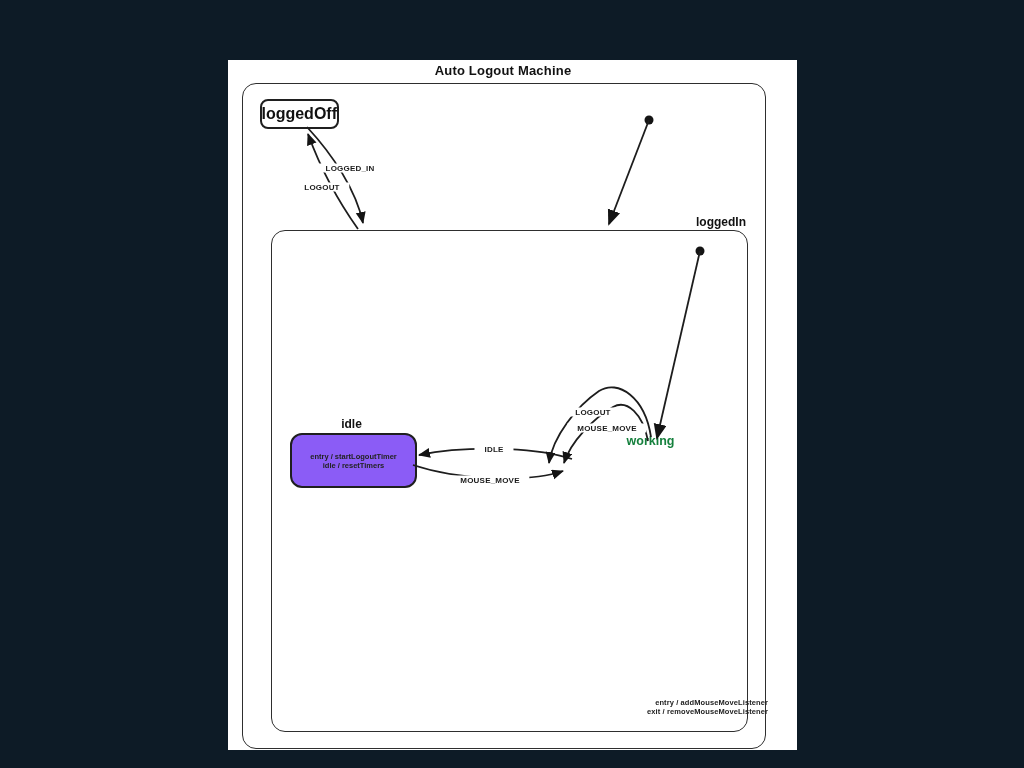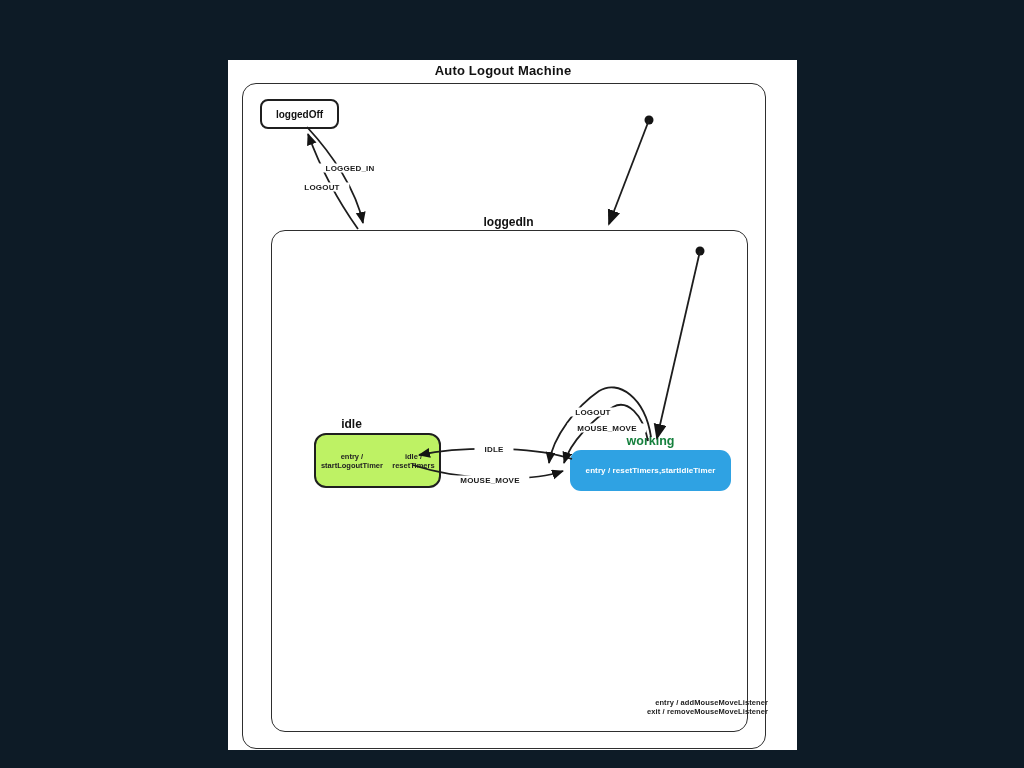--- a/index.html
+++ b/index.html
@@ -8,32 +8,32 @@
   .canvas{position:absolute;left:228px;top:60px;width:569px;height:690px;background:#ffffff;}
 
   
   .outer-box{position:absolute;left:14px;top:23px;width:522px;height:664px;
     border:1.6px solid #2e2e2e;border-radius:14px;}
   .machine-title{position:absolute;left:14px;top:3px;width:522px;text-align:center;
     font-size:13px;font-weight:700;color:#111;letter-spacing:.2px;}
 
   
   .state-loggedoff{position:absolute;left:32px;top:39px;width:75px;height:26px;
-    border:2px solid #1f1f1f;border-radius:8px;display:flex;align-items:center;justify-content:center;
-    font-size:10px;font-weight:700;color:#111;background:#fff;}
+    border:2px solid #1f1f1f;border-radius:8px;display:flex;align-items:center;justify-content:flex-end;
+    font-size:16px;font-weight:700;color:#111;background:#fff;}
   .state-loggedin{position:absolute;left:43px;top:170px;width:475px;height:500px;
     border:1.6px solid #2e2e2e;border-radius:14px;background:#fff;}
-  .loggedin-label{position:absolute;left:43px;top:155px;width:475px;text-align:center;
+  .loggedin-label{position:absolute;left:43px;top:155px;width:475px;text-align:right;
     font-size:12px;font-weight:700;color:#111;}
   .loggedin-actions{position:absolute;left:330px;top:638px;width:210px;text-align:right;
     font-size:7.5px;font-weight:700;color:#222;line-height:9px;letter-spacing:.1px;}
 
   .state-idle{position:absolute;left:62px;top:373px;width:123px;height:51px;
-    border:2px solid #1f1f1f;border-radius:12px;background:#bef264;
-    display:flex;flex-direction:row;align-items:center;justify-content:center;margin-left:24px;}
+    border:2px solid #1f1f1f;border-radius:12px;background:#8b5cf6;
+    display:flex;flex-direction:column;align-items:center;justify-content:center;}
   .idle-label{position:absolute;left:62px;top:357px;width:123px;text-align:center;
     font-size:12px;font-weight:700;color:#111;}
   .idle-actions{font-size:7.5px;font-weight:700;color:#222;line-height:9px;text-align:center;}
 
   .state-working{position:absolute;left:342px;top:390px;width:161px;height:41px;
     border-radius:11px;display:flex;align-items:center;justify-content:center;background:#2fa2e3;}
   .working-label{position:absolute;left:342px;top:374px;width:161px;text-align:center;
     font-size:12.5px;font-weight:700;color:#15803d;z-index:1;}
   .working-actions{font-size:8px;font-weight:700;color:#ffffff;letter-spacing:.1px;}
 
@@ -67,23 +67,20 @@
       <div>exit / removeMouseMoveListener</div>
     </div>
 
     <div class="idle-label">idle</div>
     <div class="state-idle">
       <div class="idle-actions">entry / startLogoutTimer</div>
       <div class="idle-actions">idle / resetTimers</div>
     </div>
 
     <div class="working-label">working</div>
-    <div class="state-working" style="background: rgb(47, 162, 227);">
-      <div class="working-actions">entry / resetTimers,startIdleTimer</div>
-    </div>
 
     <svg class="arrows" viewBox="0 0 569 690">
       <defs>
         <marker id="arrow" markerUnits="userSpaceOnUse" markerWidth="14" markerHeight="12" refX="11" refY="5" orient="auto">
             <path d="M0,0 L12,5 L0,10 z"></path>
           </marker>
         <marker id="arrowBig" markerUnits="userSpaceOnUse" markerWidth="20" markerHeight="16" refX="14" refY="6.5" orient="auto">
             <path d="M0,0 L16,6.5 L0,13 z"></path>
           </marker>
       </defs>

